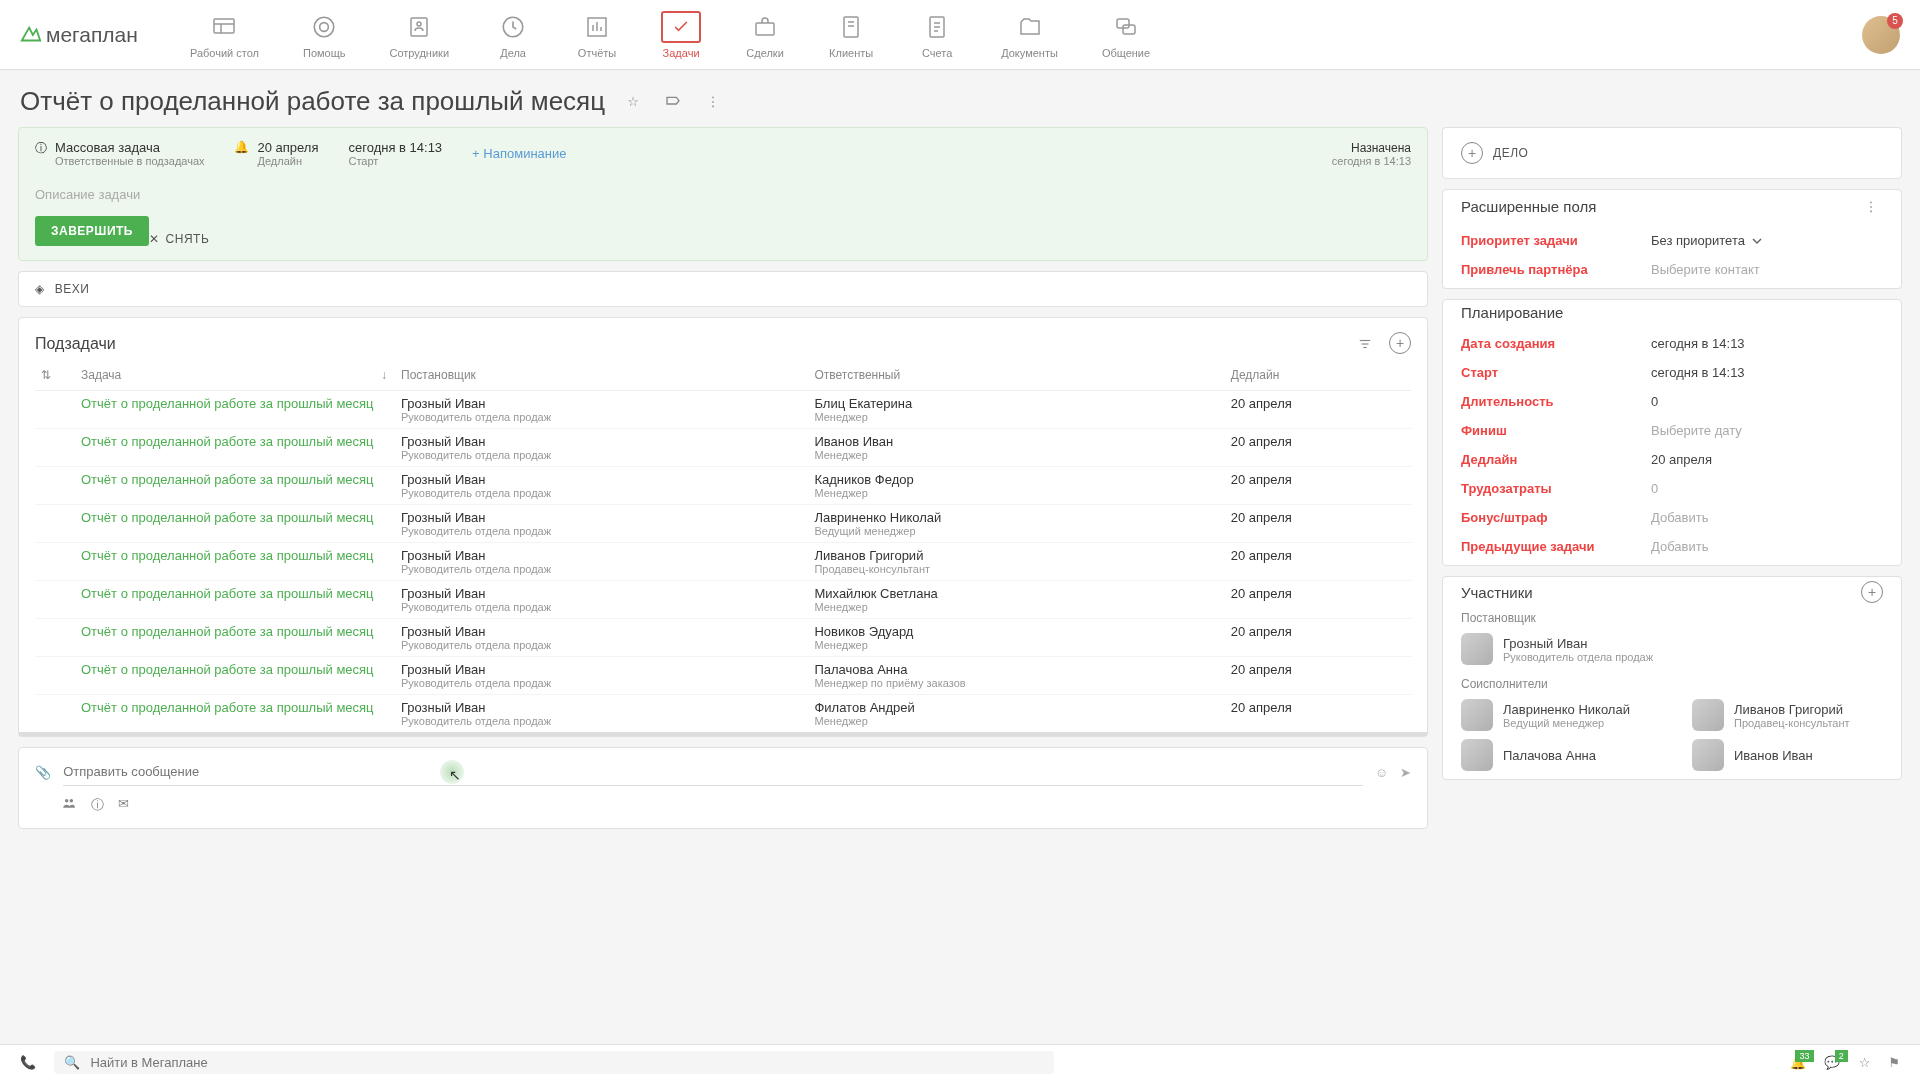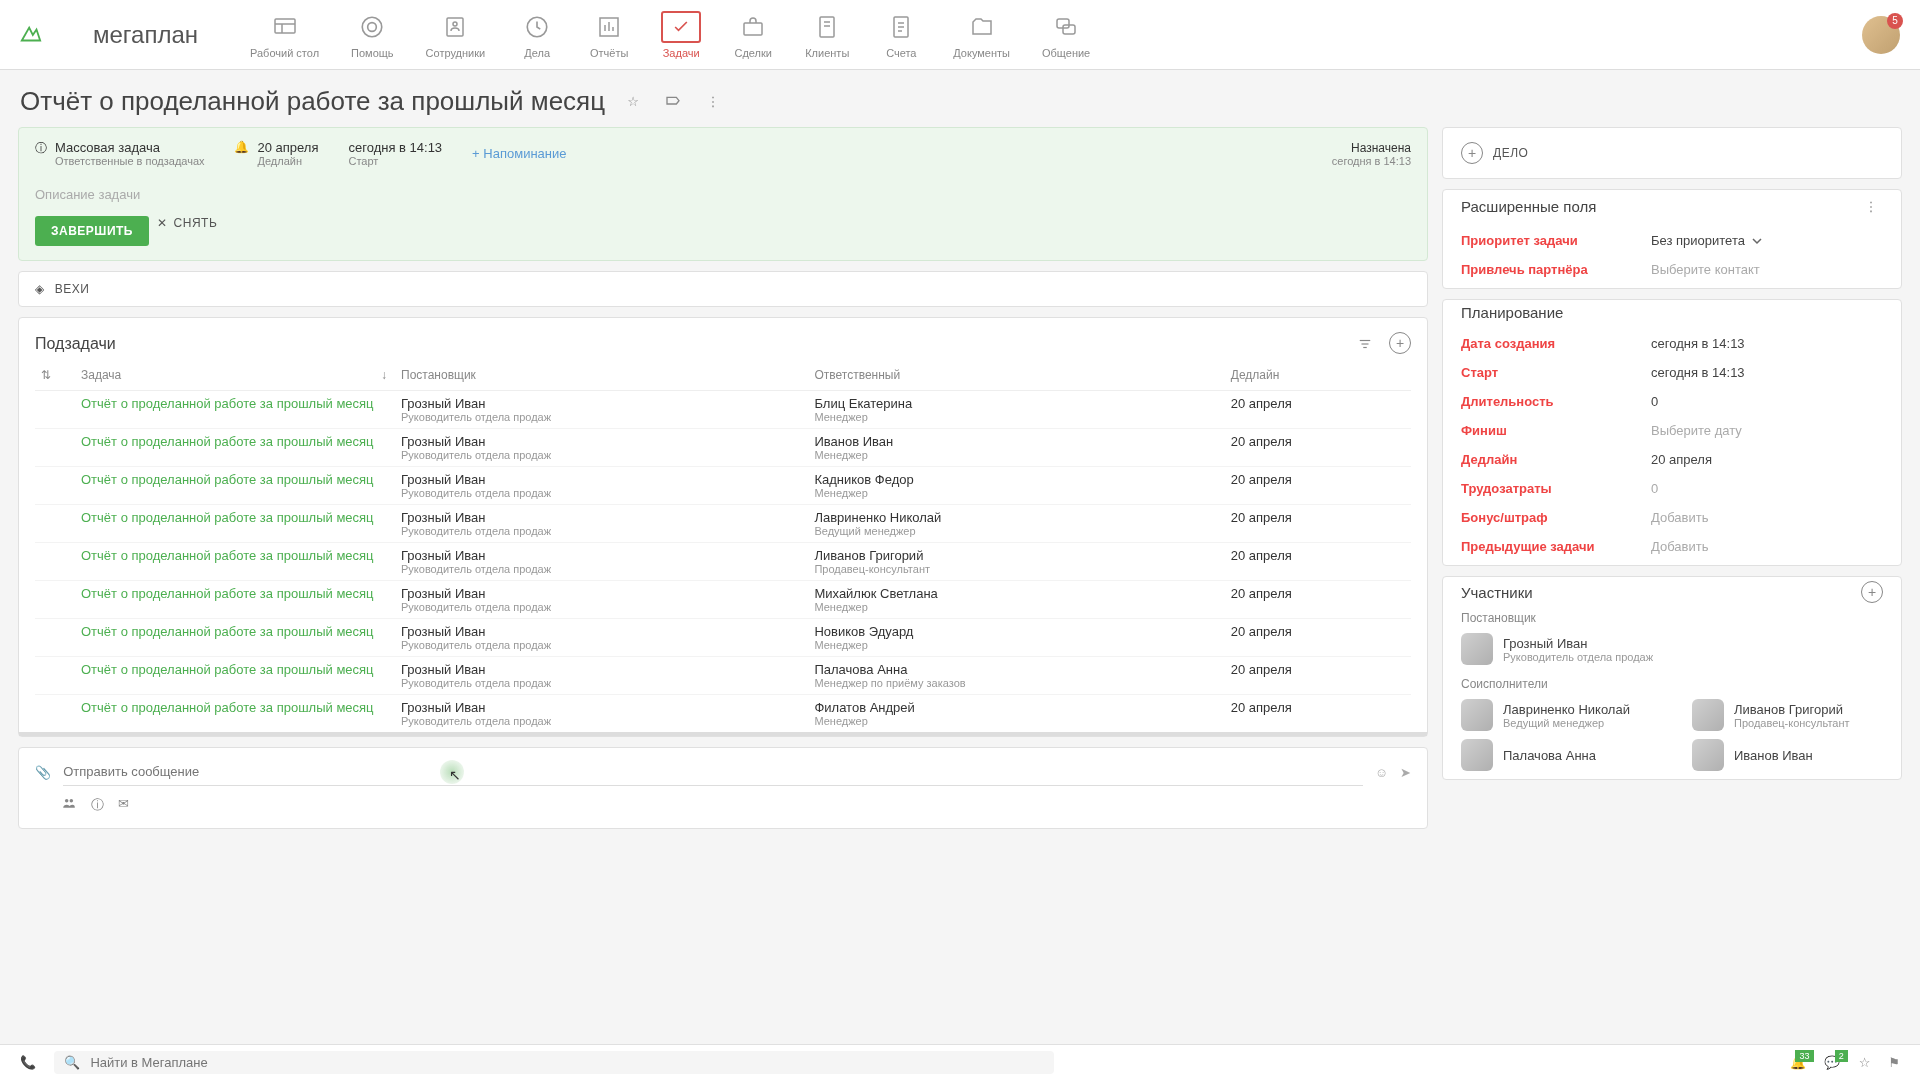--- a/index.html
+++ b/index.html
@@ -1,22 +1,22 @@
 <!DOCTYPE html>
 <html><head>
 <meta charset="utf-8">
 <style>
 * { box-sizing: border-box; margin: 0; padding: 0; }
 body { font-family: -apple-system, BlinkMacSystemFont, "Segoe UI", Arial, sans-serif; font-size: 13px; color: #333; background: #f5f5f5; width: 1920px; height: 1080px; overflow: hidden; }
 
 
 .header { background: #fff; border-bottom: 1px solid #ddd; display: flex; align-items: center; padding: 0 20px; height: 70px; }
-.logo { display: flex; align-items: center; font-size: 24px; font-weight: 500; color: #555; margin-right: 40px; gap: 47px; }
+.logo { display: flex; align-items: center; font-size: 21px; font-weight: 500; color: #555; margin-right: 40px; }
 .logo svg { margin-right: 4px; }
-.nav { display: flex; gap: 8px; }
+.nav { display: flex; gap: 20px; }
 .nav-item { display: flex; flex-direction: column; align-items: center; padding: 4px 12px; cursor: pointer; color: #888; font-size: 11px; min-width: 60px; }
 .nav-item .icon-box { width: 40px; height: 32px; display: flex; align-items: center; justify-content: center; margin-bottom: 4px; }
 .nav-item.active { color: #d9534f; }
 .nav-item.active .icon-box { border: 2px solid #d9534f; border-radius: 3px; }
 .header-right { margin-left: auto; display: flex; align-items: center; }
 .avatar-big { width: 38px; height: 38px; border-radius: 50%; background: linear-gradient(135deg,#e0c090,#c0a070); position: relative; }
 .avatar-badge { position: absolute; top: -3px; right: -3px; background: #d9534f; color: #fff; border-radius: 50%; width: 16px; height: 16px; font-size: 10px; display: flex; align-items: center; justify-content: center; }
 
 
 .title-bar { padding: 16px 20px 10px; display: flex; align-items: center; gap: 16px; }
@@ -32,21 +32,21 @@
 .card { background: #fff; border: 1px solid #e0e0e0; border-radius: 4px; margin-bottom: 10px; }
 .status-card { background: #edf7ed; border: 1px solid #d4e8d4; }
 .status-row { display: flex; align-items: center; padding: 12px 16px; gap: 30px; font-size: 12px; }
 .status-block { display: flex; align-items: flex-start; gap: 8px; }
 .status-block .texts { display: flex; flex-direction: column; }
 .status-block .top { color: #333; font-size: 13px; }
 .status-block .bot { color: #888; font-size: 11px; }
 .status-right { margin-left: auto; text-align: right; }
 .reminder-link { color: #5b9bd5; font-size: 13px; cursor: pointer; }
 .desc-row { padding: 8px 16px 14px; color: #aaa; font-size: 13px; }
-.btn-row { padding: 0 16px 14px; display: flex; align-items: flex-start; gap: 8px; }
+.btn-row { padding: 0 16px 14px; display: flex; align-items: flex-end; gap: 0; }
 .btn-primary { background: #4caf50; color: #fff; border: none; padding: 8px 16px; font-size: 12px; font-weight: 600; border-radius: 3px; cursor: pointer; letter-spacing: 0.5px; }
 .btn-text { display: flex; align-items: center; gap: 6px; color: #555; font-size: 12px; cursor: pointer; letter-spacing: 0.5px; }
 
 .milestone-card { padding: 10px 16px; display: flex; align-items: center; gap: 10px; font-size: 12px; color: #555; letter-spacing: 0.5px; }
 
 
 .subtasks-card { padding: 14px 16px 0; }
 .subtasks-head { display: flex; align-items: center; margin-bottom: 4px; }
 .subtasks-head h2 { font-size: 16px; font-weight: 400; color: #444; }
 .subtasks-head .tools { margin-left: auto; display: flex; gap: 12px; }

